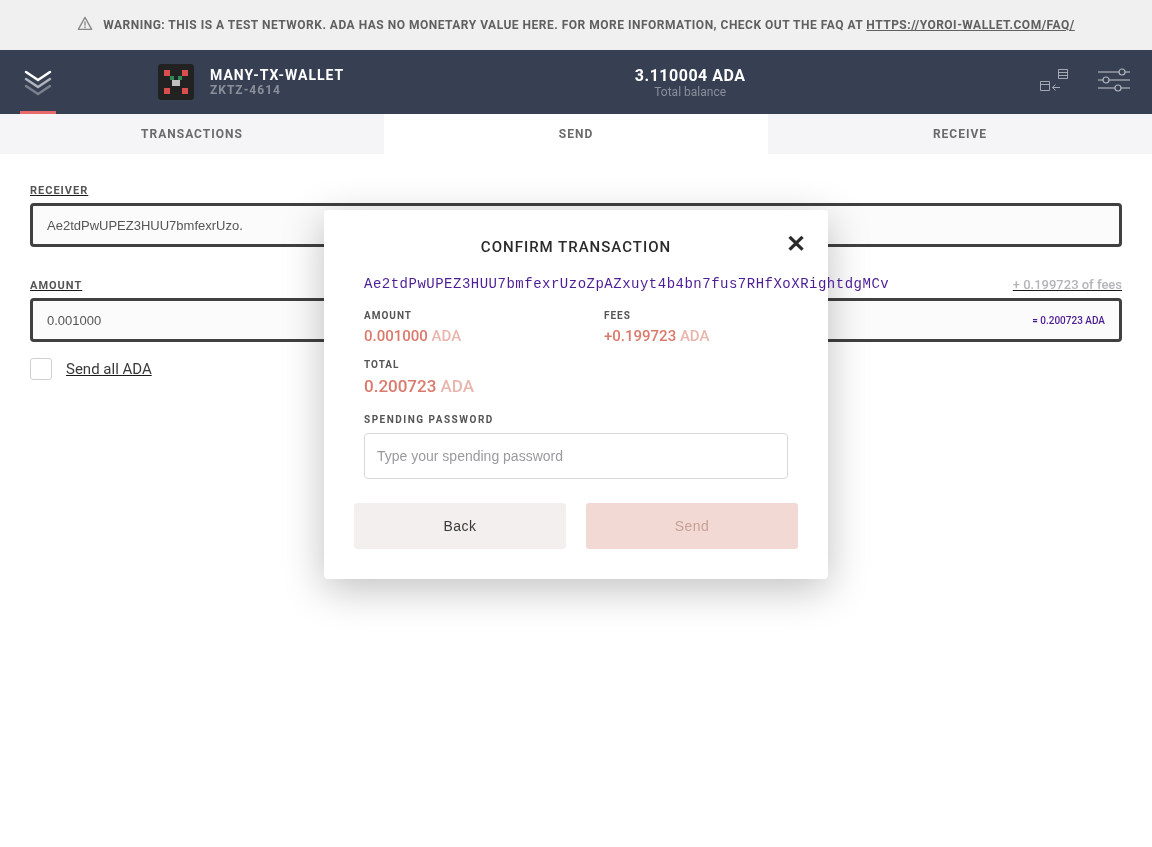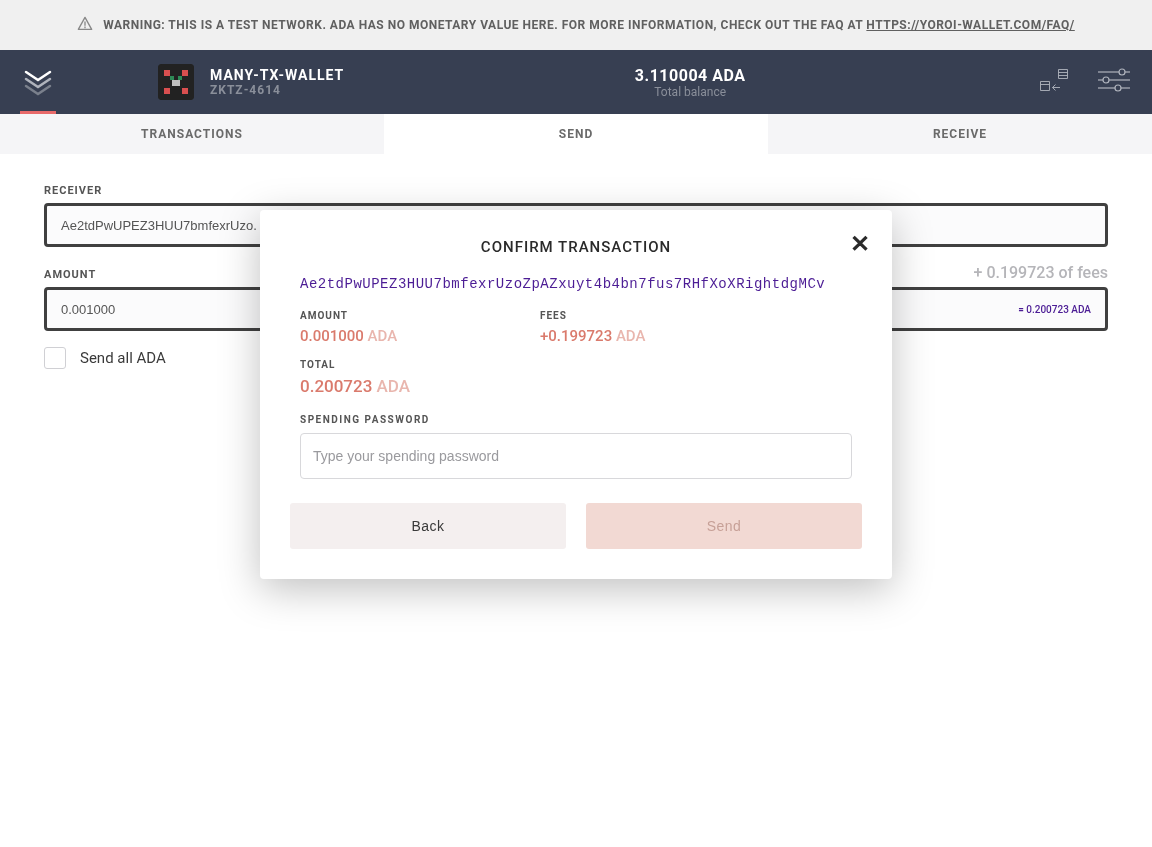--- a/index.html
+++ b/index.html
@@ -62,49 +62,49 @@
 
   
   .tabs { display:flex; background:#f5f5f7; height:40px; }
   .tab {
     flex:1; display:flex; align-items:center; justify-content:center;
     font-size:12px; font-weight:700; letter-spacing:1px; color:#6a6a6a;
   }
   .tab.active { background:#fff; }
 
   
-  .main { padding: 30px 44px; }
+  .main { padding: 30px 30px; text-decoration: underline; }
   .form-card { padding: 0; }
   .form-label { font-size:11px; font-weight:700; letter-spacing:1px; color:#555; margin-bottom:6px; }
   .form-input {
     width:100%; height:44px; border:3px solid #404040; border-radius:4px;
     background:#fbfbfc; padding:0 14px; font-size:13px; color:#555;
   }
   .form-group { margin-bottom:16px; }
   .amount-row { display:flex; align-items:baseline; justify-content:space-between; }
-  .fee-note { font-size:16px; color:#b5b5b9; font-weight:500; }
+  .fee-note { font-size:13px; color:#b5b5b9; font-weight:500;margin-top:14px; }
   .amount-input-wrap { position:relative; }
   .amount-total {
     position:absolute; right:17px; top:50%; transform:translateY(-50%);
     font-size:10px; color:#4c1d95; font-weight:500;
   }
   .checkbox-row { display:flex; align-items:center; gap:14px; margin-top:16px; }
   .checkbox {
     width:22px; height:22px; border:1px solid #d0d0d4; border-radius:3px; background:#fff;
   }
   .checkbox-label { font-size:15px; color:#3a3a3a; }
 
   
   .backdrop {
     position:absolute; inset:0; background:rgba(0,0,0,0);
     display:flex; align-items:flex-start; justify-content:center;
   }
   .modal {
     margin-top:210px;
-    width:632px; background:#fff; border-radius:4px;
+    width:504px; background:#fff; border-radius:4px;
     box-shadow: 0 10px 40px rgba(0,0,0,0.25);
     padding: 28px 30px 30px 30px;
     position:relative;
   }
   .modal-title {
     text-align:center; font-size:15px; font-weight:500; letter-spacing:1px; color:#2a2a2a;
     margin-bottom:20px;
   }
   .modal-close {
     position:absolute; top:22px; right:22px; font-size:24px; font-weight:700;

